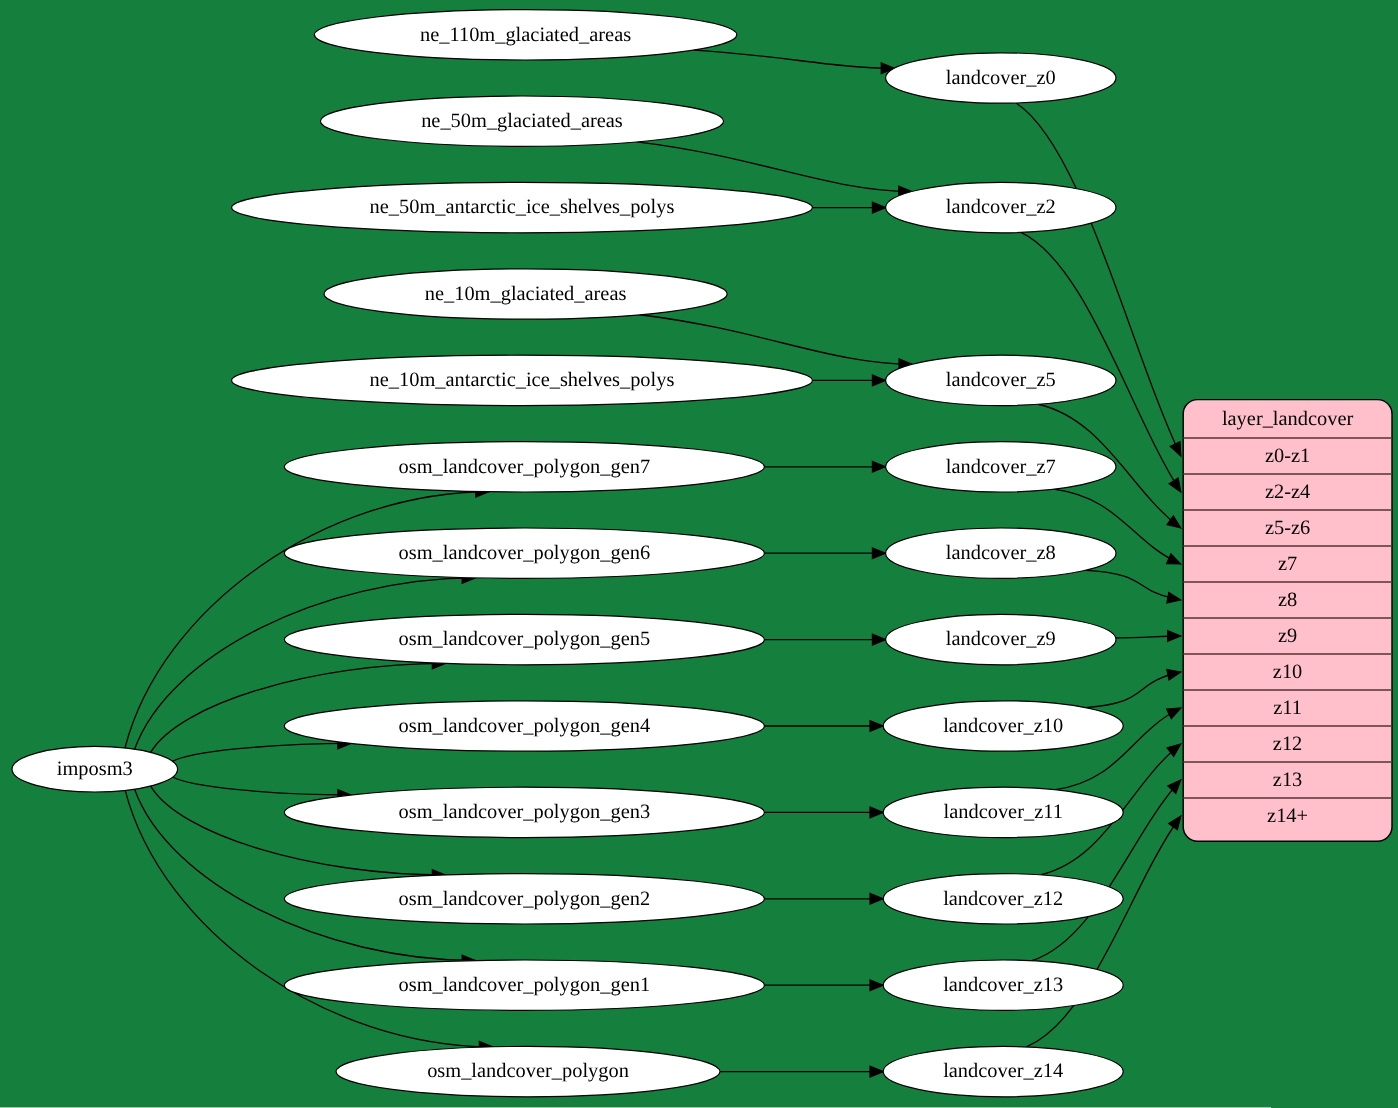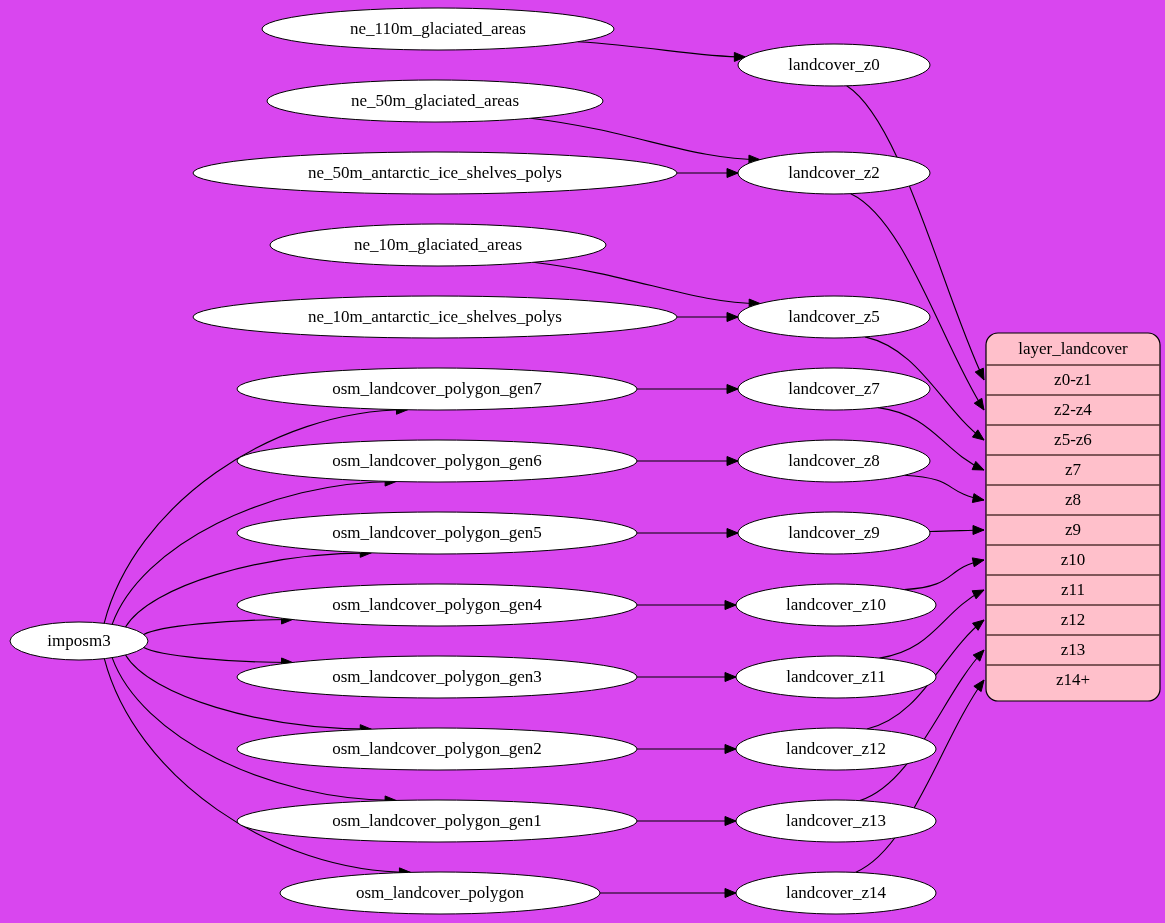--- a/index.html
+++ b/index.html
@@ -7,21 +7,21 @@
     padding: 0;
     background: #ffffff;
   }
   body {
     font-family: "Liberation Serif", "DejaVu Serif", serif;
   }
   #canvas {
     position: relative;
     width: 1165px;
     height: 923px;
-    background: #d946ef;
+    background: #15803d;
     overflow: hidden;
   }
   #graph-svg {
     position: absolute;
     left: 0;
     top: 0;
     width: 1165px;
     height: 923px;
   }
   .node-ellipse {

